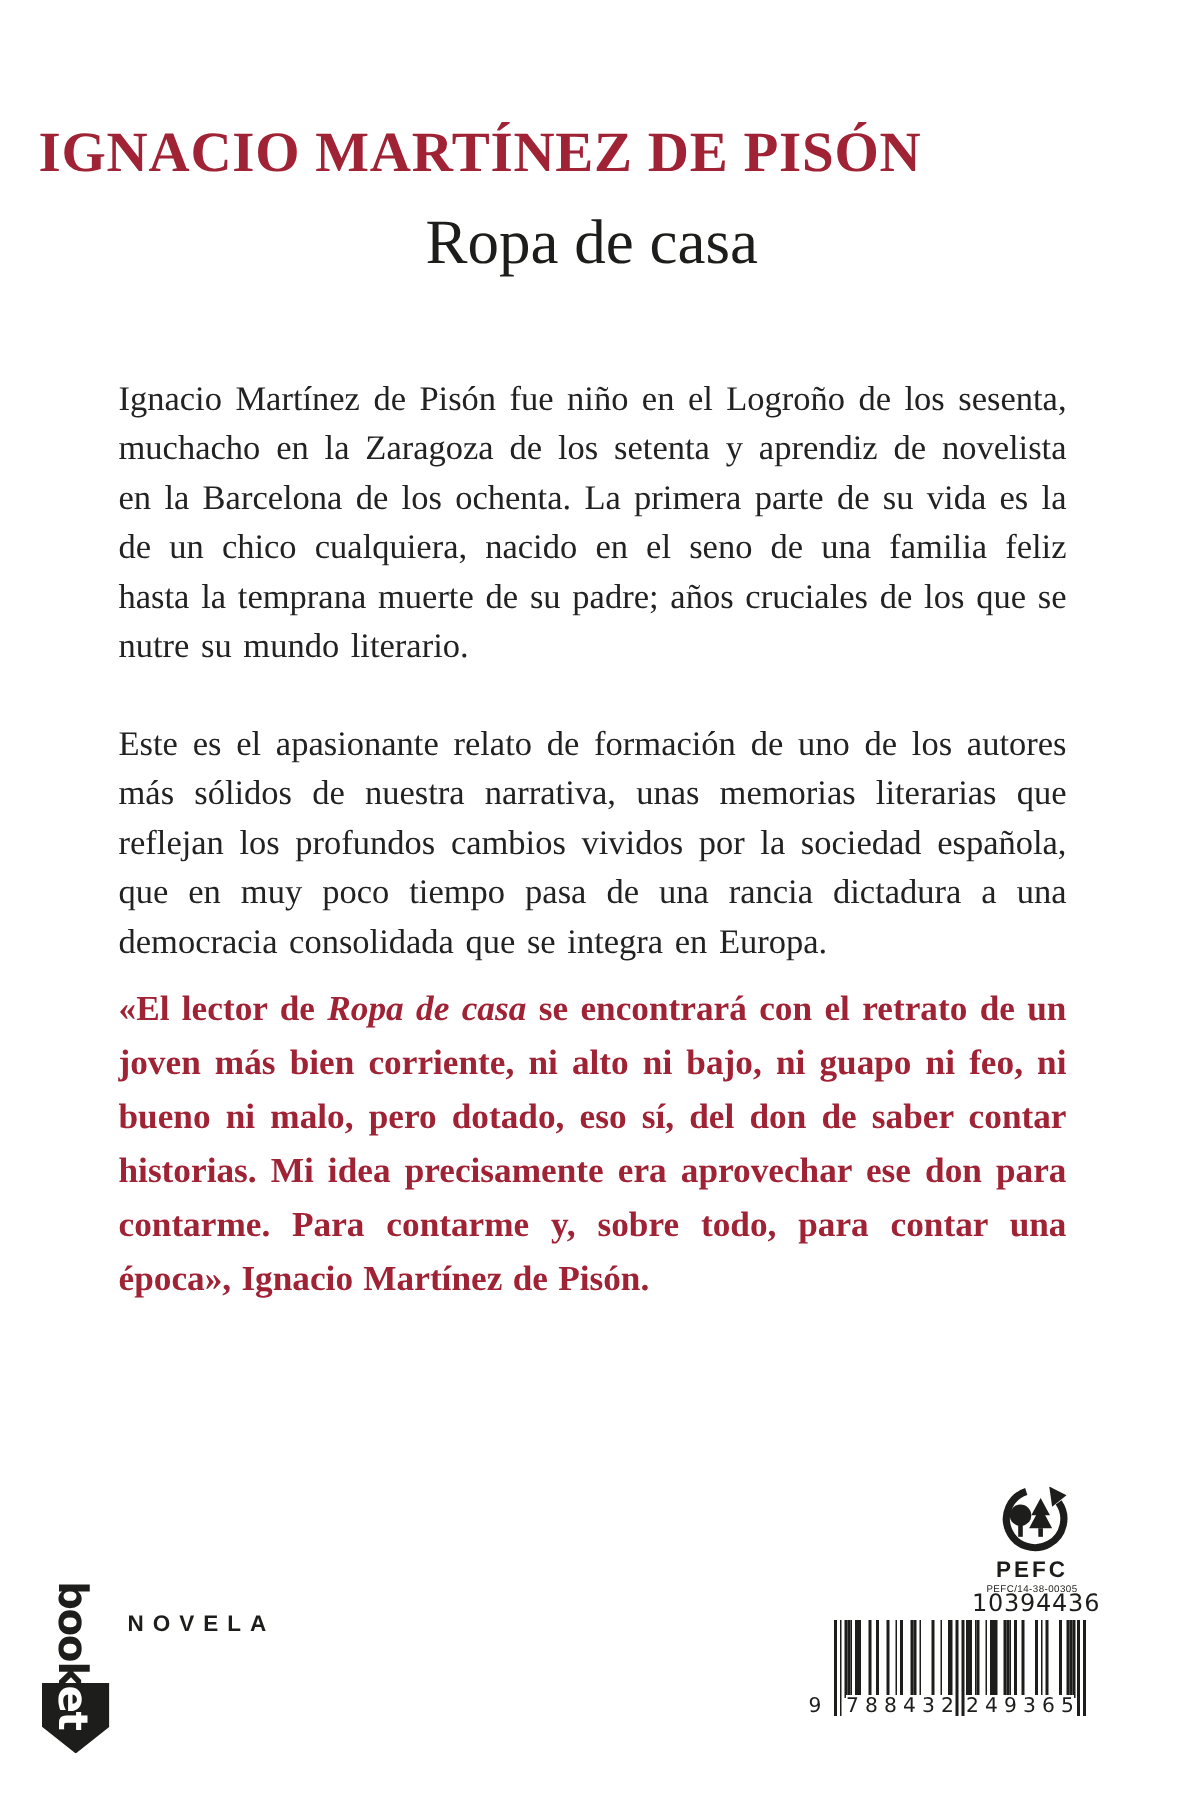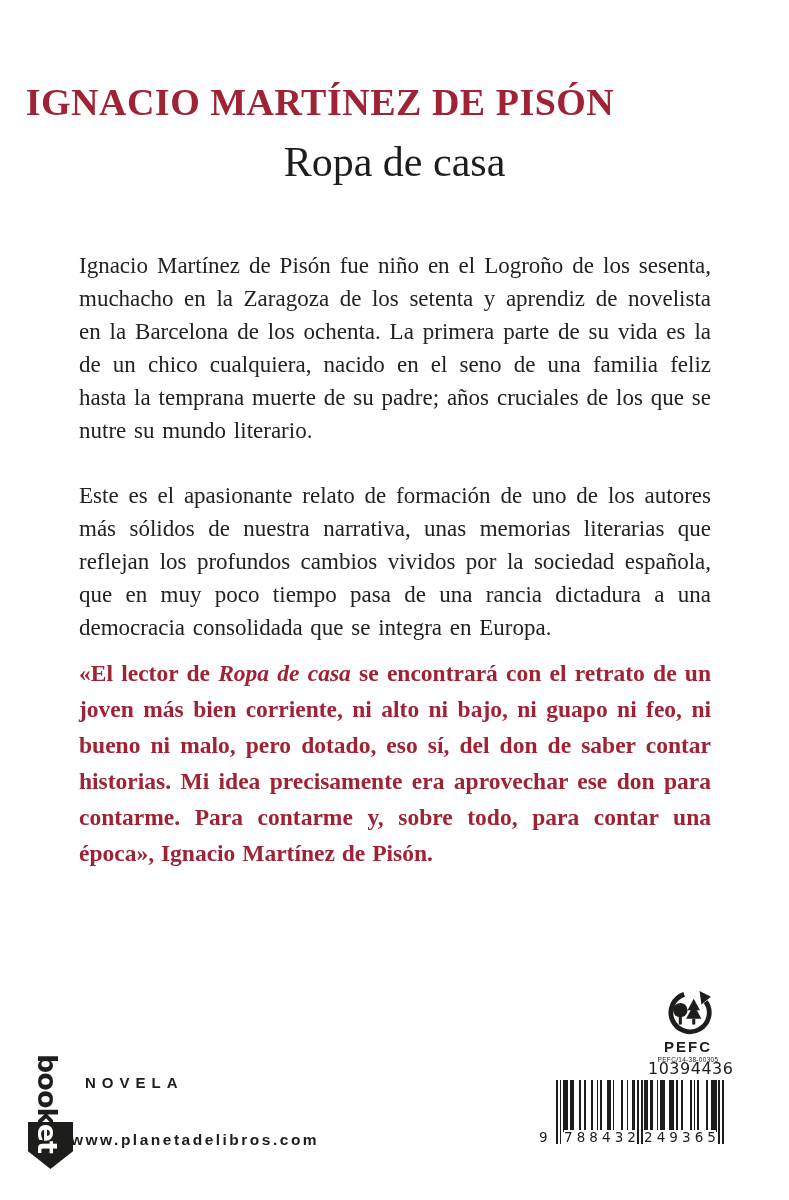--- a/index.html
+++ b/index.html
@@ -136,21 +136,20 @@
   <div class="quote"><span>«El lector de </span><span class="ital">Ropa de casa</span><span> se encontrará con el retrato de un joven más bien corriente, ni alto ni bajo, ni guapo ni feo, ni bueno ni malo, pero dotado, eso sí, del don de saber contar historias. Mi idea precisamente era aprovechar ese don para contarme. Para contarme y, sobre todo, para contar una época», Ignacio Martínez de Pisón.</span></div>
 
   <div class="booket">
     <div class="pent"></div>
     <div class="word"><span>book</span><span class="wt">et</span></div>
   </div>
 
   <div class="novela">NOVELA</div>
 
   <div class="urls">
-    <div>www.planetadelibros.com</div>
   </div>
 
 
   <div class="pefc">
     <svg width="54" height="46" viewBox="0 0 56 48">
       <g fill="none" stroke="#1d1d1b">
         <path d="M24,3.5 A20,20 0 1 0 46.5,11" stroke-width="5"></path>
       </g>
       <polygon points="40,0 52,6 42,14" fill="#1d1d1b"></polygon>
 

